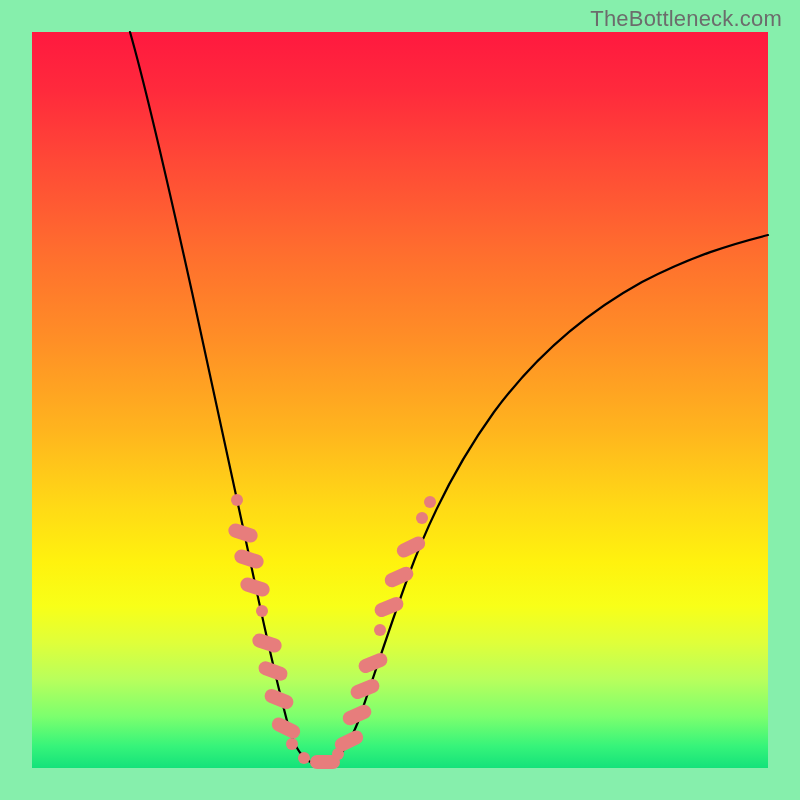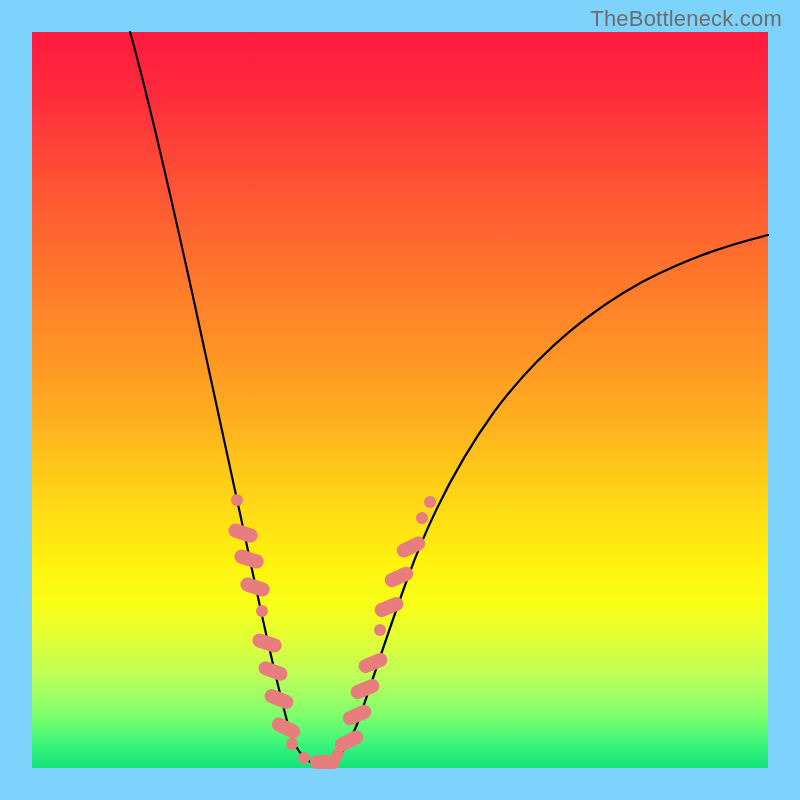--- a/index.html
+++ b/index.html
@@ -10,21 +10,21 @@
     background: #000;
     overflow: hidden;
     font-family: Arial, Helvetica, sans-serif;
   }
   .frame {
     position: absolute;
     top: 0;
     left: 0;
     width: 800px;
     height: 800px;
-    background: #7dd3fc;
+    background: #86efac;
   }
   .plot-area {
     position: absolute;
     top: 32px;
     left: 32px;
     width: 736px;
     height: 736px;
     
     background: linear-gradient(
       to bottom,

